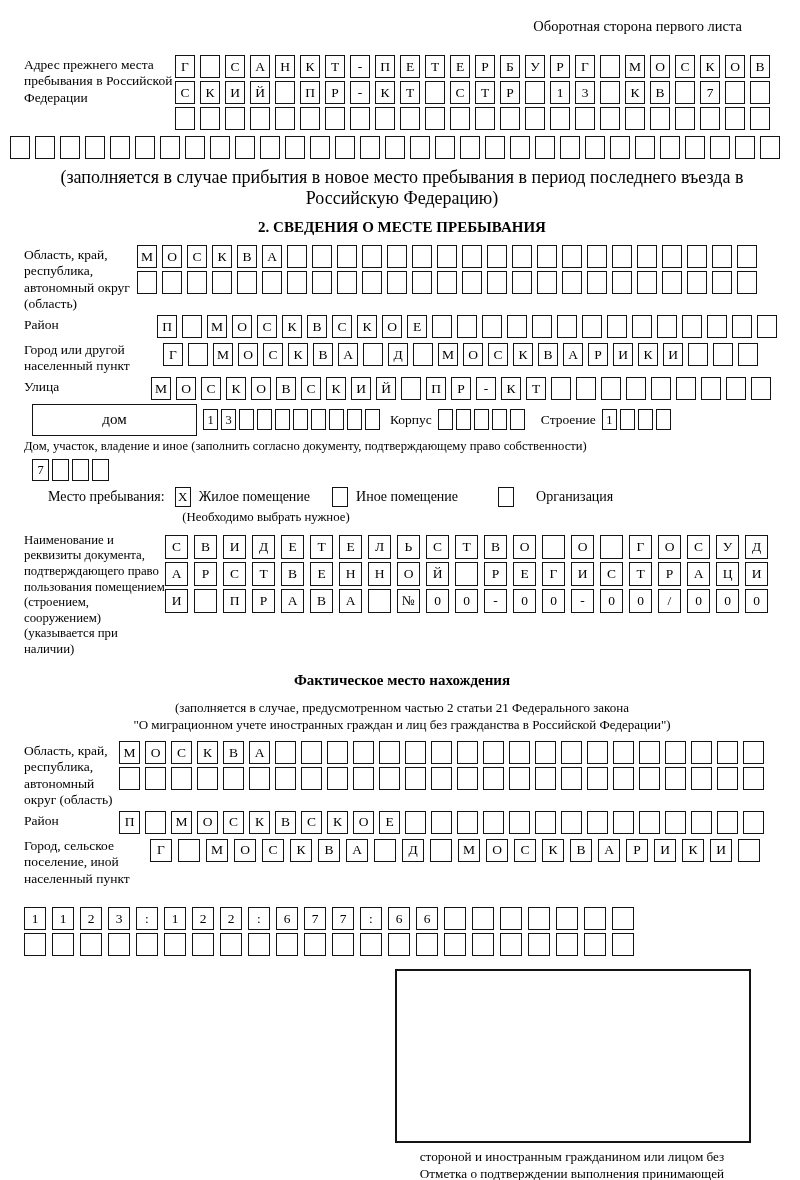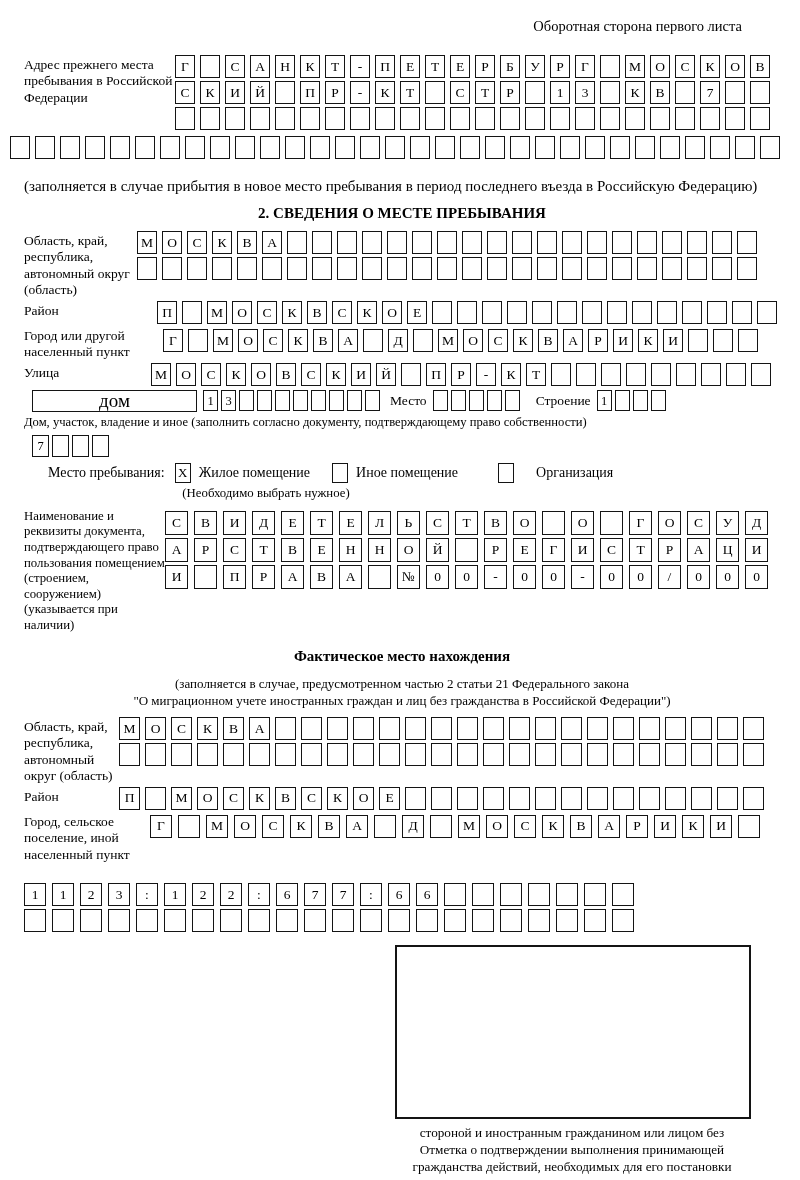--- a/index.html
+++ b/index.html
@@ -39,27 +39,27 @@
   .w-obl  { width:113px; }
   .w-rai  { width:133px; }
   .w-gor  { width:139px; }
   .w-ul   { width:127px; }
   .w-doc  { width:141px; font-size:12.8px; }
   .w-obl2 { width:95px; }
   .w-rai2 { width:95px; }
   .w-gor2 { width:126px; }
   .w-kad  { width:126px; }
 
-  .note { font-size:15px; text-align:left; margin-top:19px; }
+  .note { font-size:18px; text-align:center; margin-top:8px; }
   .sect-title { font-weight:bold; font-size:15px; text-align:center; margin:10px 0 9px 0; }
 
   .domrow { display:flex; align-items:center; margin-left:8px; margin-top:4px; }
   .widebox {
-    border:1.6px solid #141414; height:22px;
-    display:flex; align-items:center; justify-content:center; font-size:19px;
+    border:1.6px solid #141414; height:32px;
+    display:flex; align-items:center; justify-content:center; font-size:15px;
   }
   .widebox.dom { width:165px; margin-right:6px; }
   .widebox.kv  { width:193px; margin-right:9px; }
   .inline-lbl { font-size:13.5px; margin:0 6px 0 10px; }
   .caption { font-size:12.6px; margin-top:3px; margin-bottom:5px; }
 
   .mestorow { display:flex; align-items:center; margin-top:6px; font-size:14px;margin-left:24px; }
   .chk {
     width:16px; height:20px; border:1.6px solid #141414;
     display:inline-flex; align-items:center; justify-content:center;
@@ -369,21 +369,21 @@
         <span class="cell">3</span>
         <span class="cell"></span>
         <span class="cell"></span>
         <span class="cell"></span>
         <span class="cell"></span>
         <span class="cell"></span>
         <span class="cell"></span>
         <span class="cell"></span>
         <span class="cell"></span>
       </div>
-    <div class="inline-lbl">Место</div>
+    <div class="inline-lbl">Корпус</div>
     <div class="cells g-dom">
         <span class="cell"></span>
         <span class="cell"></span>
         <span class="cell"></span>
         <span class="cell"></span>
         <span class="cell"></span>
       </div>
     <div class="inline-lbl" style="margin-left:16px;">Строение</div>
     <div class="cells g-dom">
         <span class="cell">1</span>

